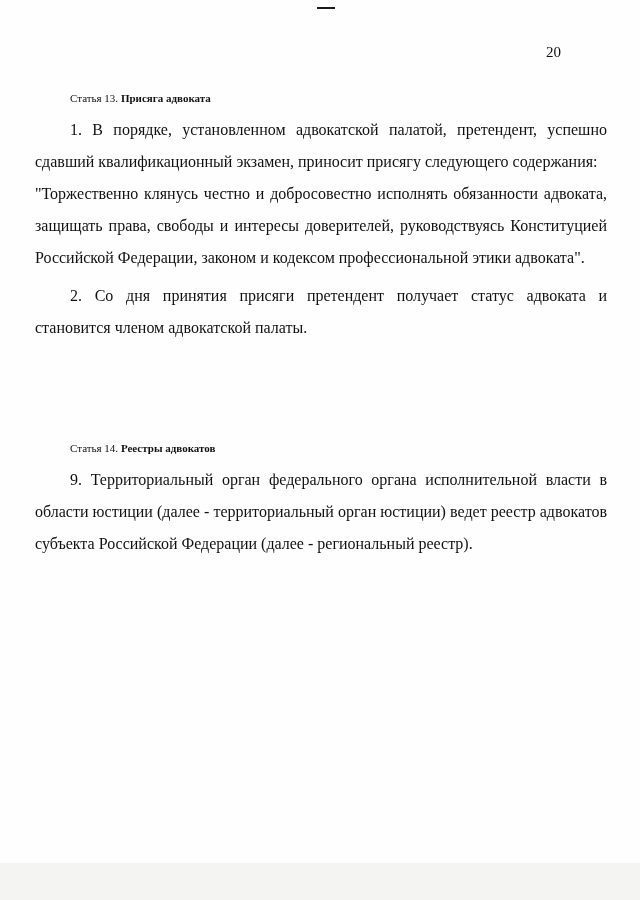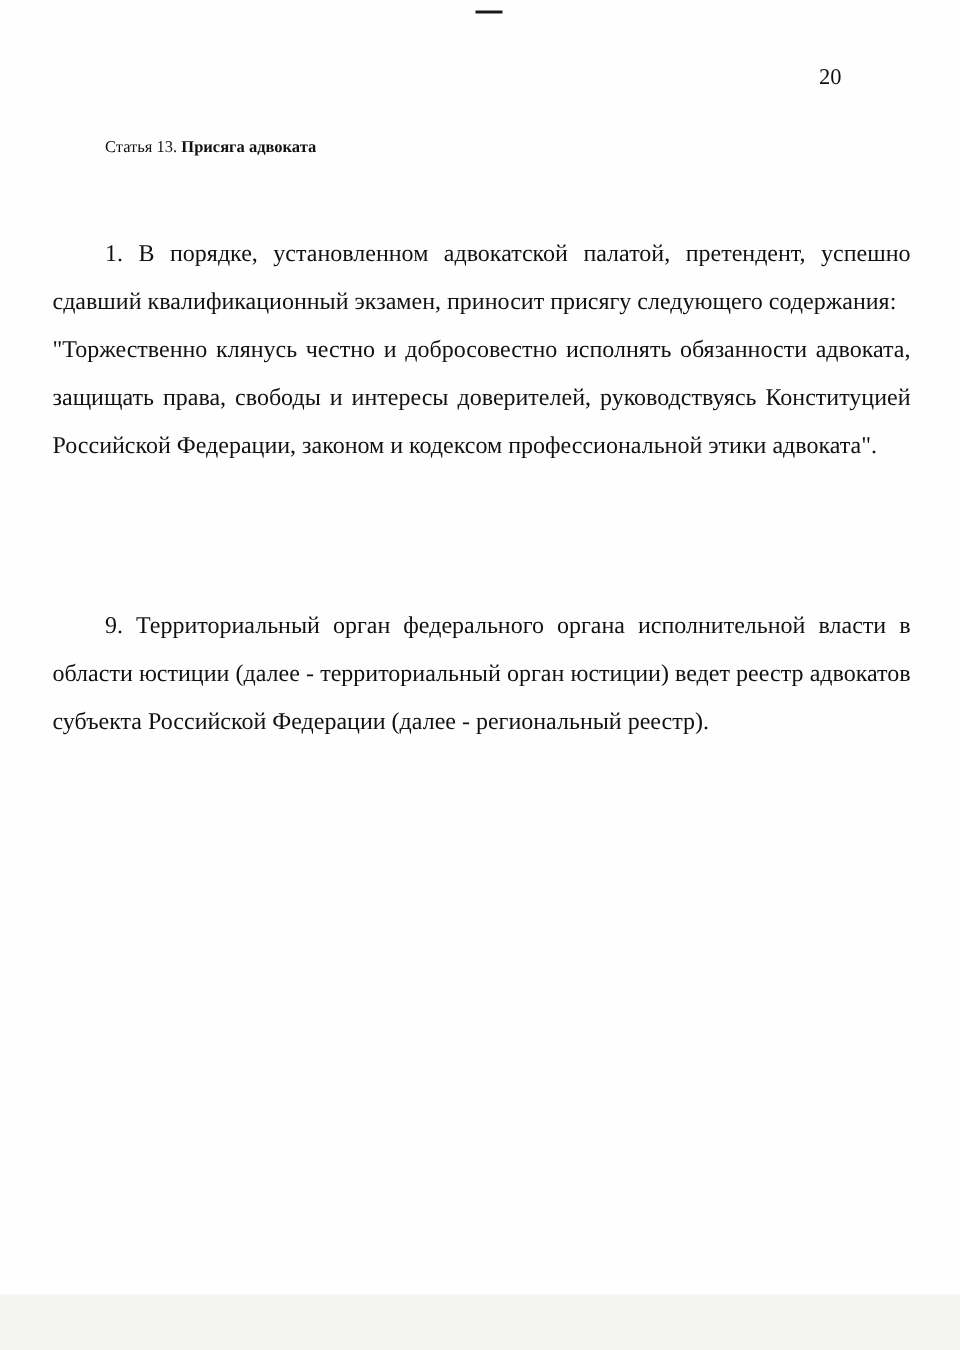--- a/index.html
+++ b/index.html
@@ -44,21 +44,21 @@
     text-indent: 35px;
     white-space: nowrap;
   }
   .article-heading b { font-weight: bold; }
   .para {
     text-align: justify;
     line-height: 32px;
   }
   .indent { text-indent: 35px; }
   .m-top-sm { margin-top: 6px; }
-  .m-top-para { margin-top: 40px; }
+  .m-top-para { }
   .article-14 { margin-top: 88px; }
   .justify-last { text-align-last: justify; }
 </style>
 </head>
 <body>
 
 <div class="page">
 
   <div class="top-mark"></div>
 
@@ -66,22 +66,24 @@
 
   <div class="content">
 
     <section>
       <h2 class="article-heading"><span>Статья 13. </span><b>Присяга адвоката</b></h2>
 
       <p class="para indent m-top-para">1. В порядке, установленном адвокатской палатой,  претендент, успешно сдавший квалификационный экзамен, приносит присягу следующего содержания:</p>
 
       <p class="para">"Торжественно клянусь честно и добросовестно исполнять обязанности адвоката, защищать права, свободы и интересы доверителей, руководствуясь Конституцией Российской Федерации, законом и кодексом профессиональной этики адвоката".</p>
 
+      <p class="para indent m-top-sm">2. Со дня принятия присяги претендент получает статус адвоката и становится членом адвокатской палаты.</p>
     </section>
 
     <section class="article-14">
+      <h2 class="article-heading"><span>Статья 14. </span><b>Реестры адвокатов</b></h2>
 
       <p class="para indent m-top-para">9. Территориальный орган федерального органа исполнительной власти в области юстиции (далее - территориальный орган юстиции) ведет  реестр адвокатов субъекта Российской Федерации (далее - региональный реестр).</p>
 
     </section>
 
   </div>
 </div>
 
 </body></html>

